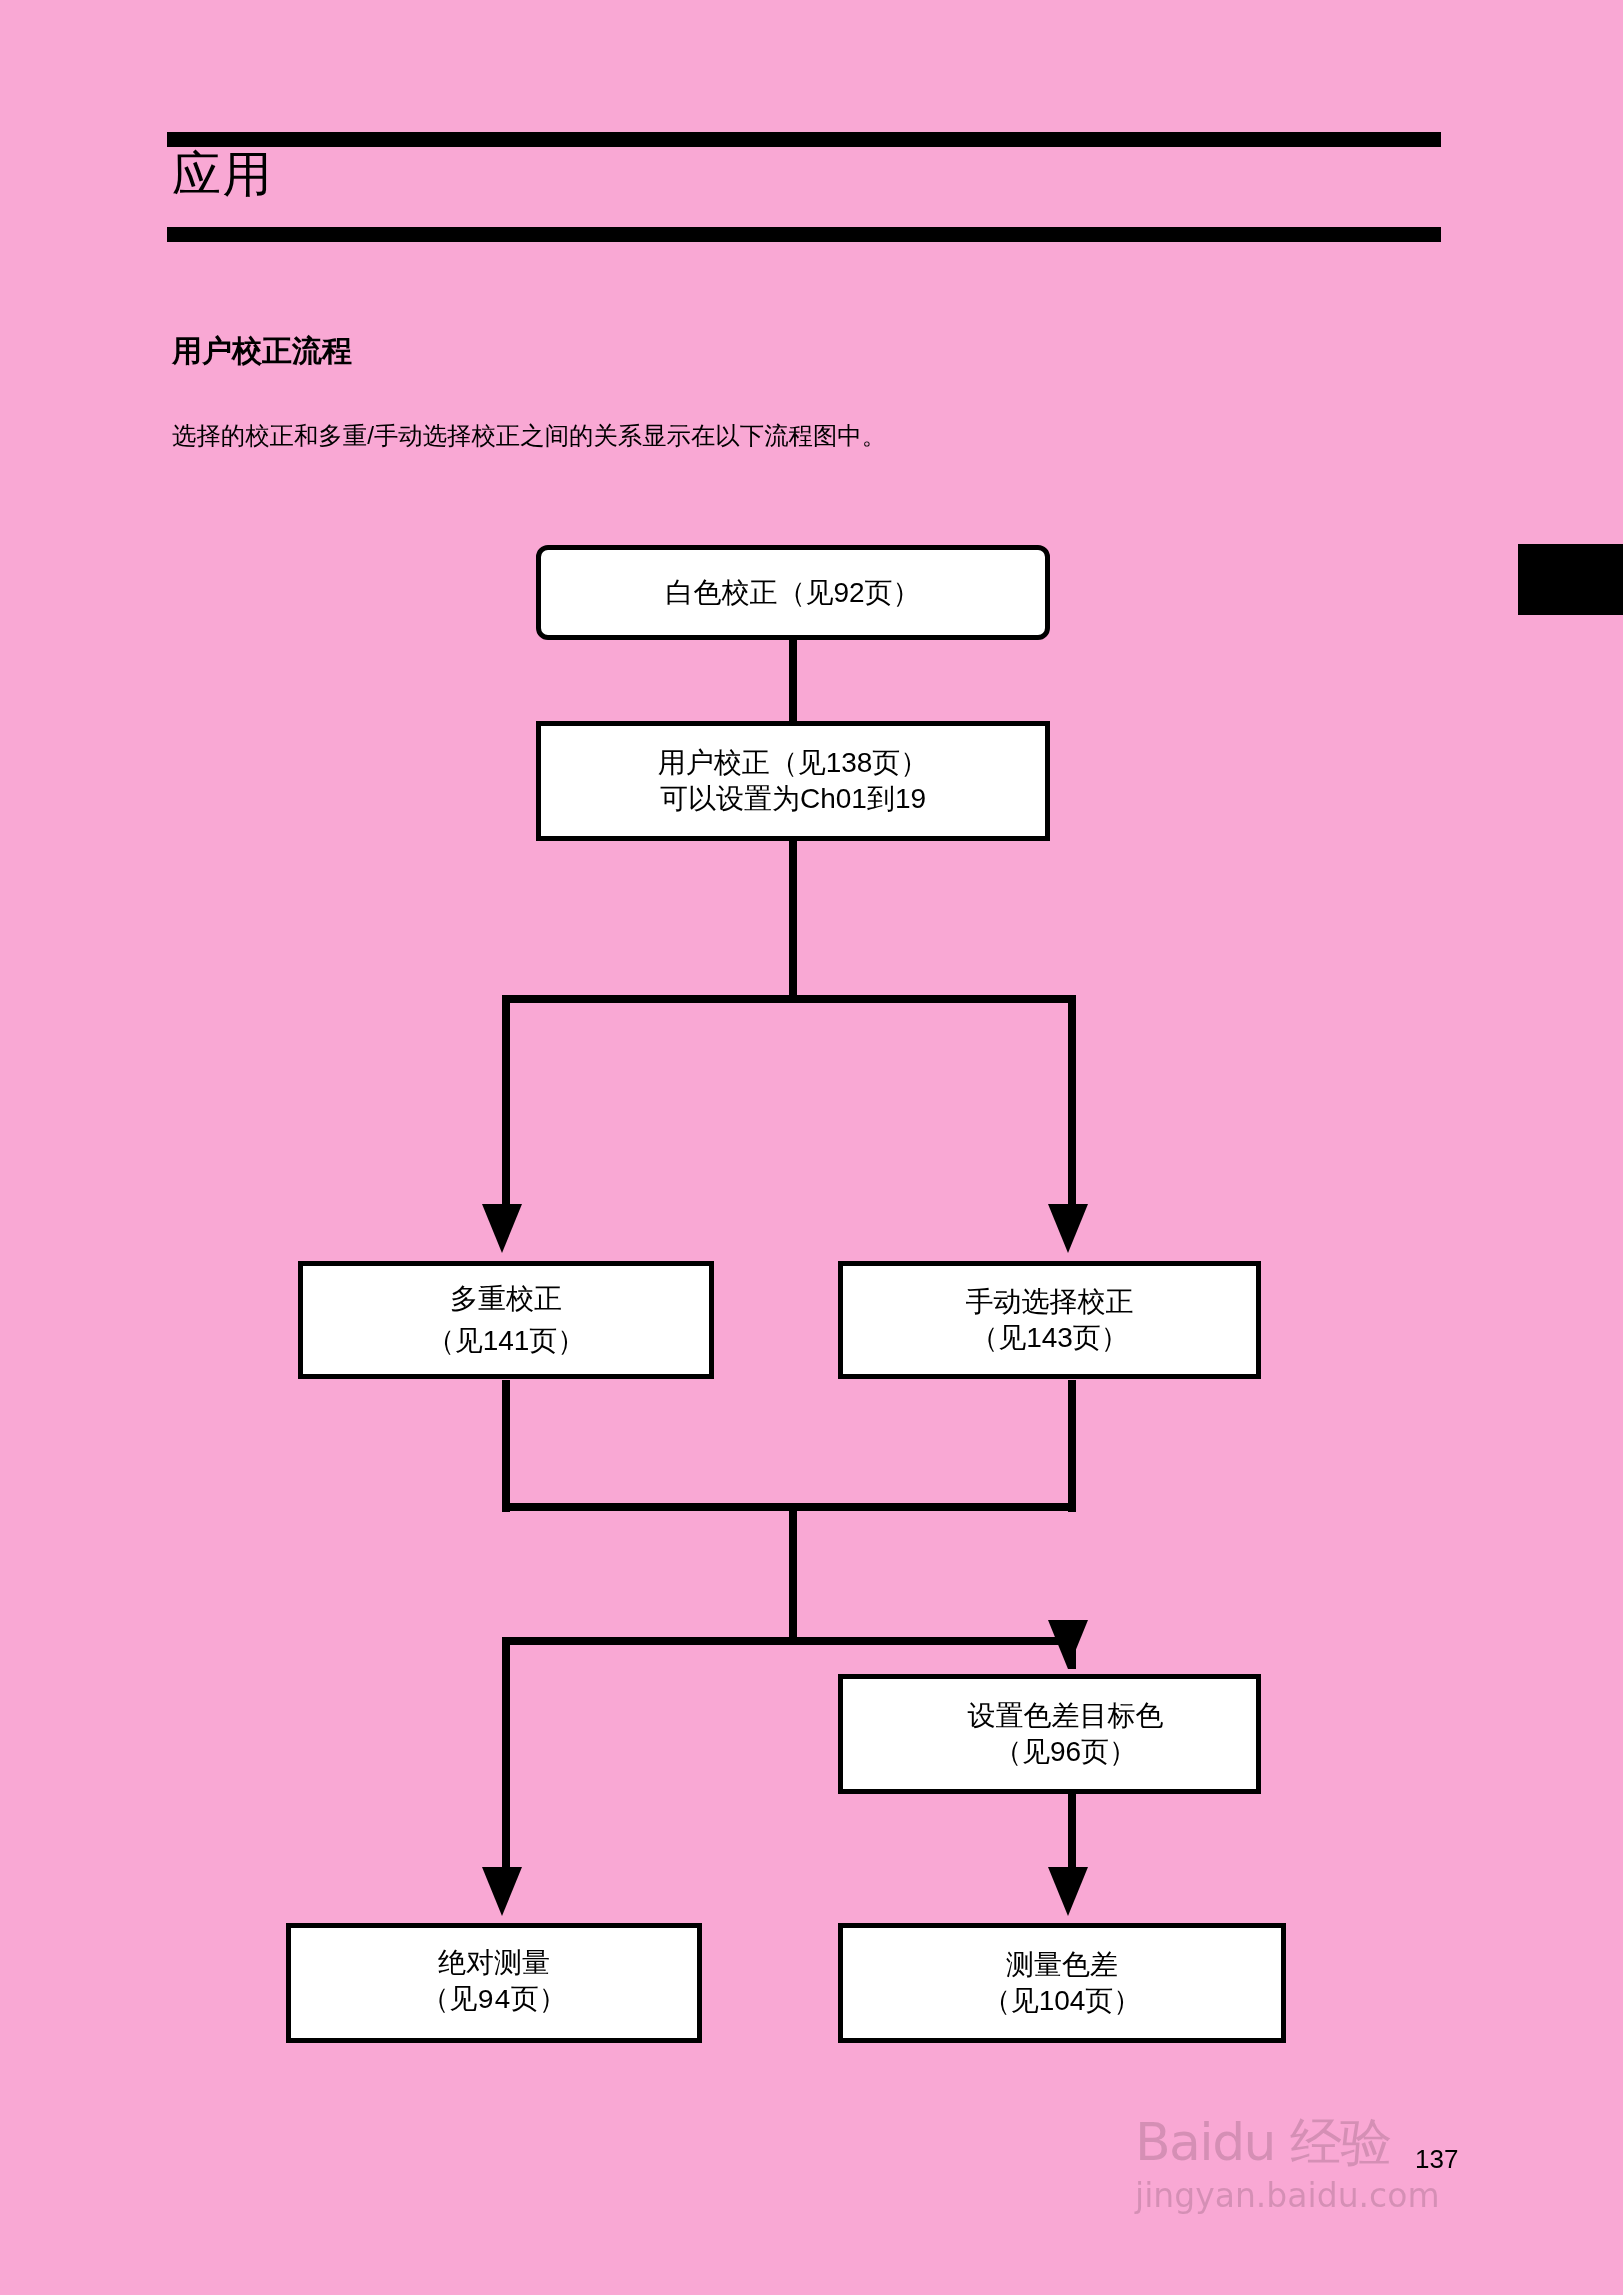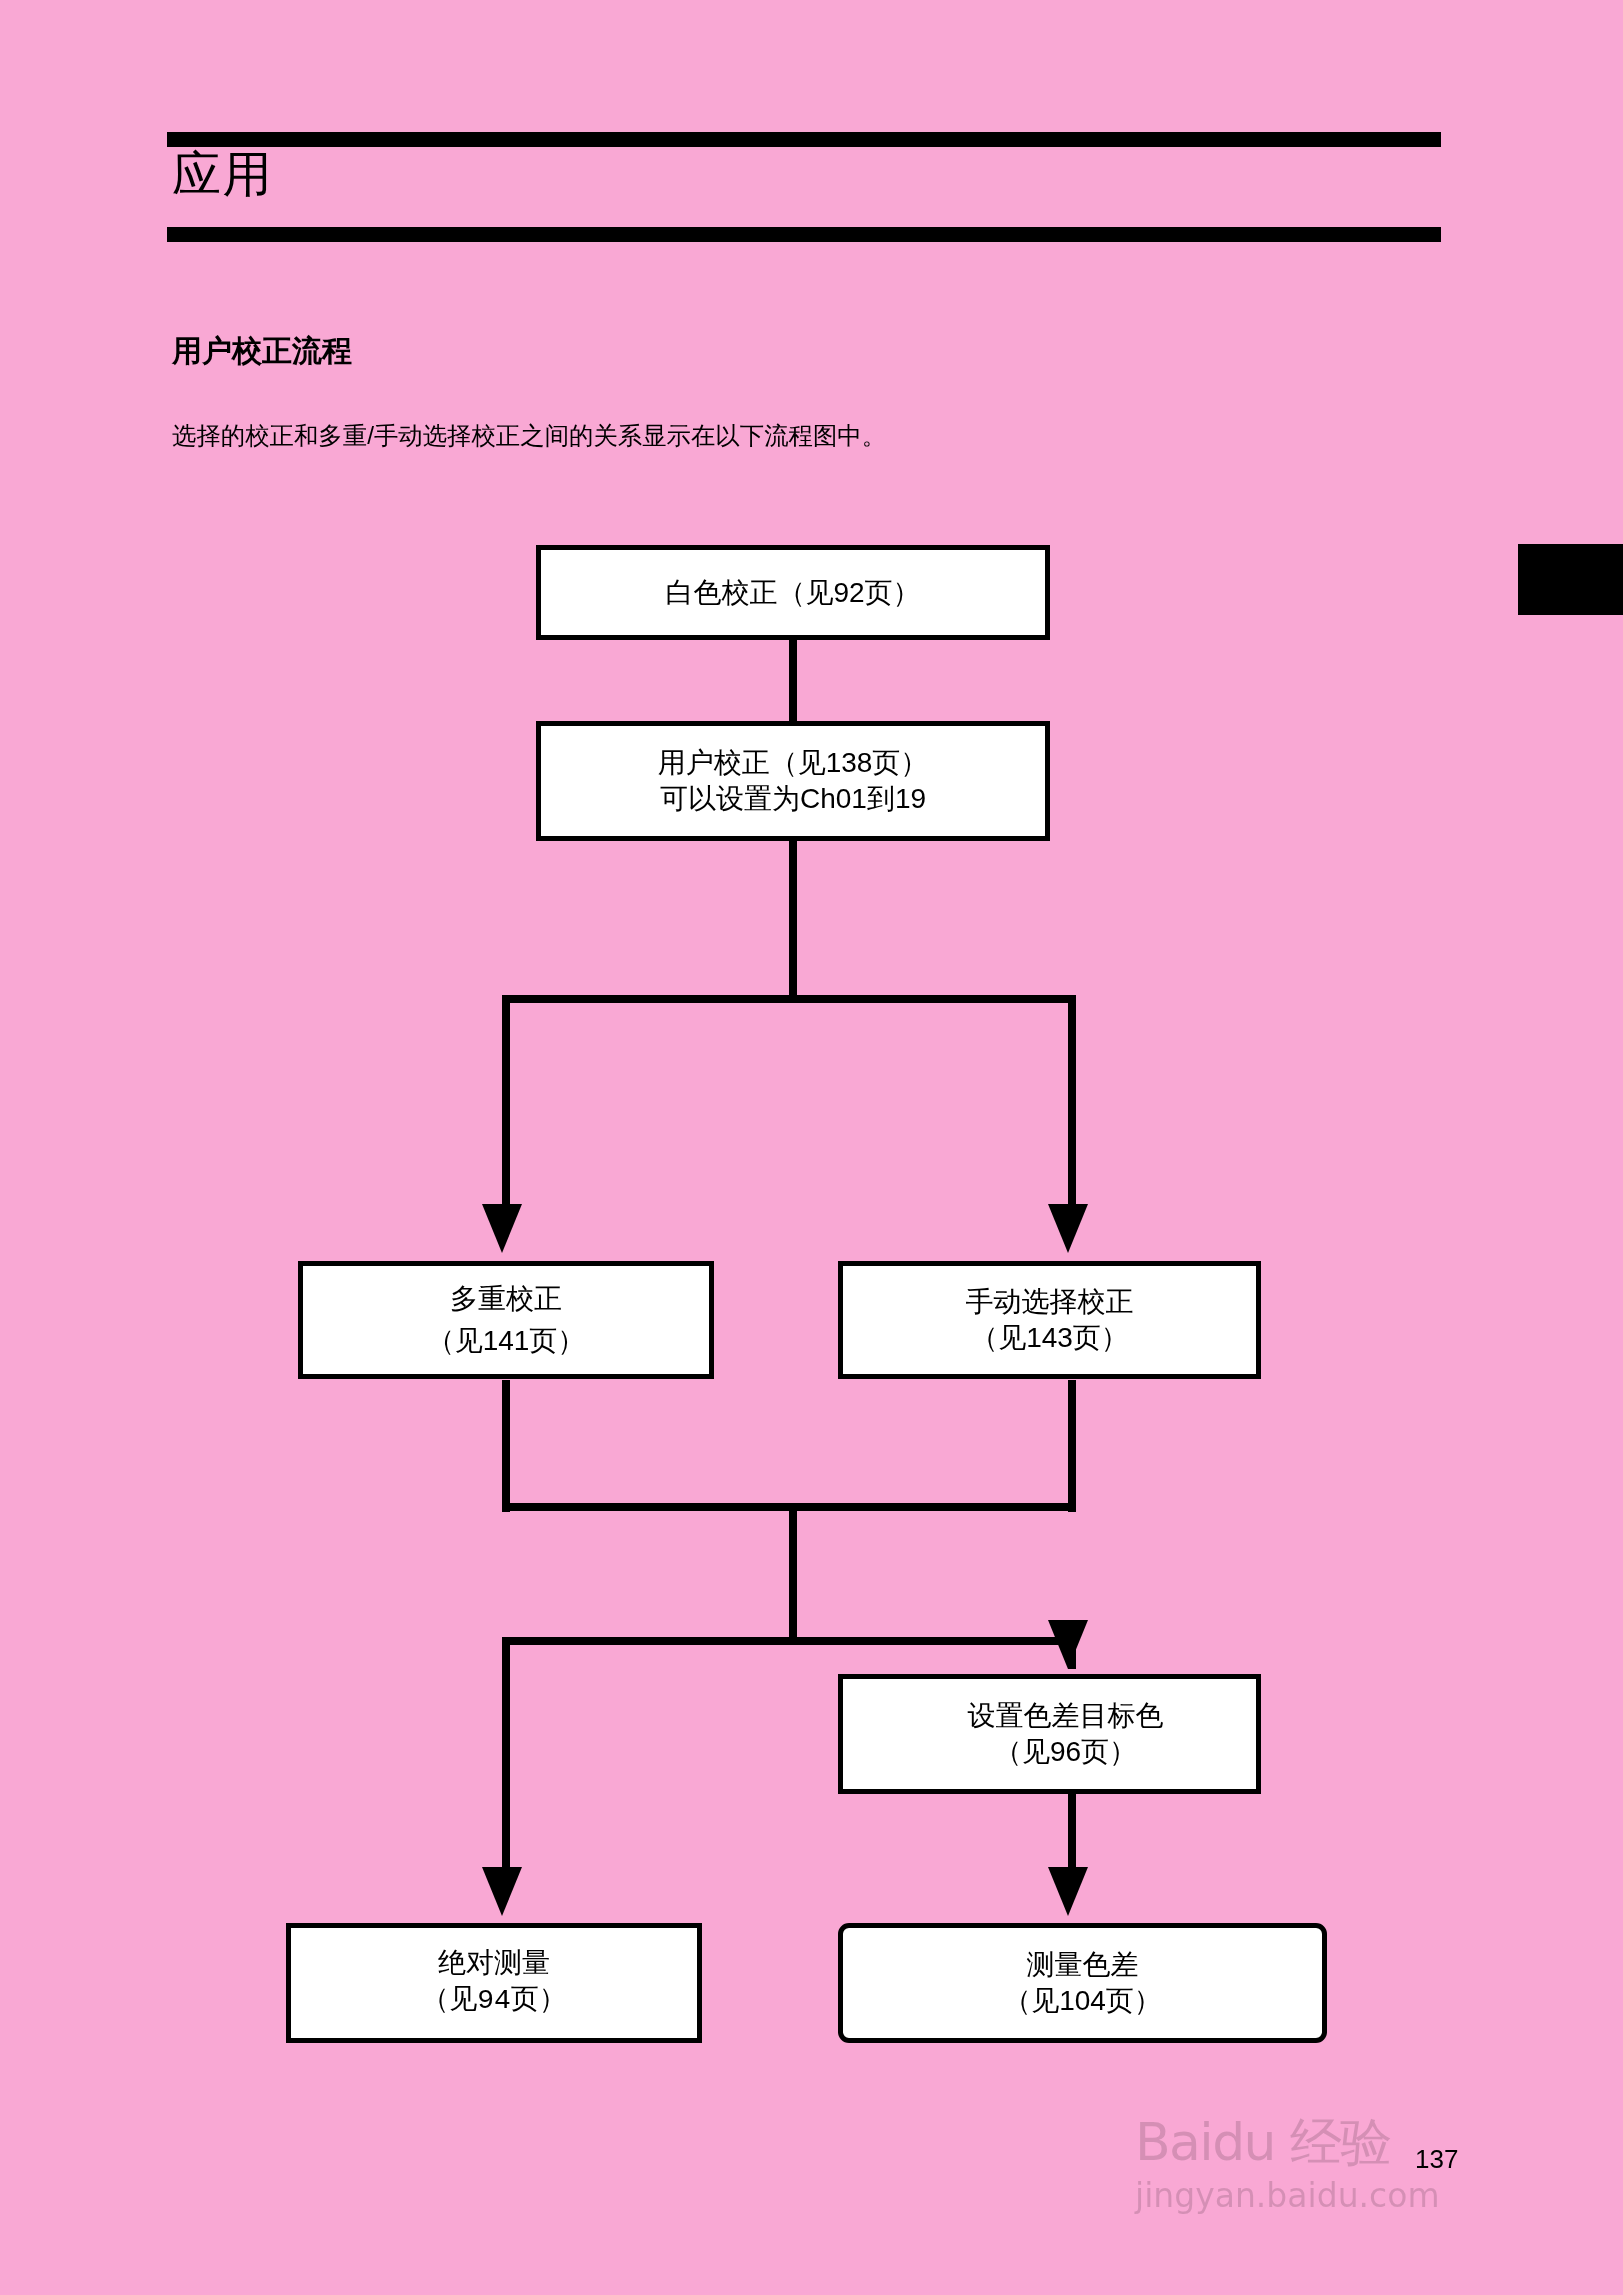--- a/index.html
+++ b/index.html
@@ -88,27 +88,27 @@
     align-items: center;
     justify-content: center;
     text-align: center;
     font-size: 28px;
     line-height: 1.28;
     z-index: 3;
   }
   .node .line2 { display: block; }
 
   
-  #node-white      { left: 536px;  top: 545px;  width: 514px;  height: 95px; }
+  #node-white      { left: 536px;  top: 545px;  width: 514px;  height: 95px; border-radius: 12px; }
   #node-user       { left: 536px;  top: 721px;  width: 514px;  height: 120px; }
   #node-multi      { left: 298px;  top: 1261px; width: 416px;  height: 118px; gap: 6px; }
   #node-manual     { left: 838px; top: 1261px; width: 423px;  height: 118px; }
   #node-target     { left: 838px; top: 1674px; width: 423px;  height: 120px; padding-left: 32px; }
   #node-absolute   { left: 286px;  top: 1923px; width: 416px;  height: 120px; font-family: Liberation Mono, monospace; }
-  #node-colordiff  { left: 838px; top: 1923px; width: 489px;  height: 120px; border-radius: 11px; }
+  #node-colordiff  { left: 838px; top: 1923px; width: 448px;  height: 120px; }
 
   
   .conn-v, .conn-h {
     position: absolute;
     background: #000000;
     z-index: 1;
   }
   .conn-v { width: 8px; }
   .conn-h { height: 8px; }
 

